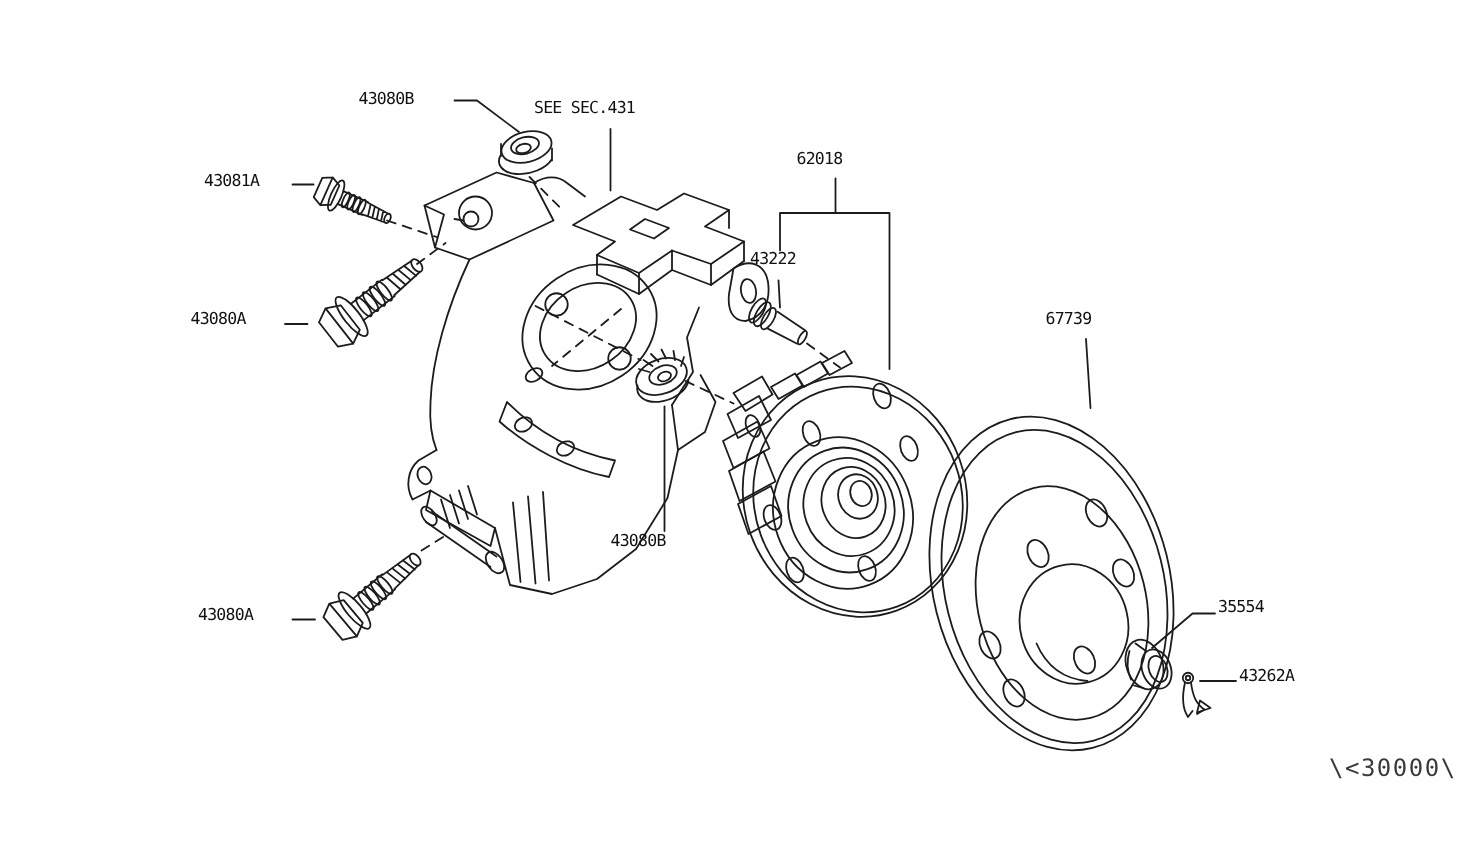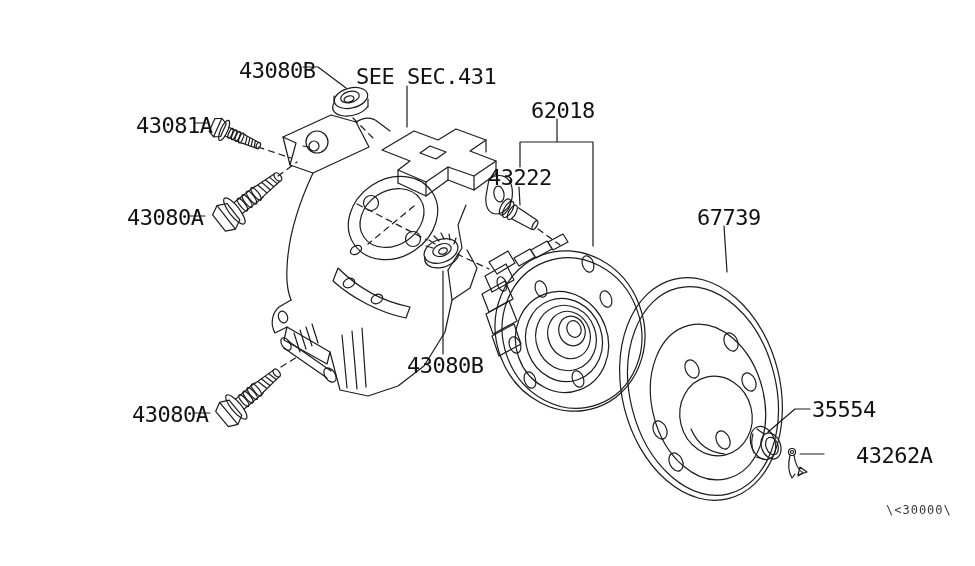--- a/index.html
+++ b/index.html
@@ -2,25 +2,25 @@
 <html><head>
 <meta charset="utf-8">
 <style>
   html,body{margin:0;padding:0;background:#fff;}
   .stage{
     position:relative;width:975px;height:566px;background:#ffffff;overflow:hidden;
     font-family:"DejaVu Sans Mono","Liberation Mono",monospace;
   }
   .stage svg{position:absolute;left:0;top:0;}
   .lbl{
-    position:absolute;font-size:22px;line-height:1;letter-spacing:-0.5px;
+    position:absolute;font-size:11px;line-height:1;letter-spacing:-0.5px;
     color:#111111;white-space:nowrap;
   }
   .wm{
-    position:absolute;font-size:12px;line-height:1;color:#3a3a3a;
+    position:absolute;font-size:16px;line-height:1;color:#3a3a3a;
     letter-spacing:1px;white-space:nowrap;
   }
   path,ellipse,circle,line{vector-effect:non-scaling-stroke;}
 </style>
 </head>
 <body>
 
 <div class="stage">
 
 <svg width="975" height="566" viewBox="0 0 975 566">
@@ -208,22 +208,22 @@
       <path d="M 800,467 L 807,472 L 798,475 Z"></path>
     </g>
 
   </g>
 </svg>
 
 <div class="lbl" style="left:239px;top:60px">43080B</div>
 <div class="lbl" style="left:356px;top:66px">SEE SEC.431</div>
 <div class="lbl" style="left:136px;top:115px">43081A</div>
 <div class="lbl" style="left:531px;top:100px">62018</div>
-<div class="lbl" style="left:488px;top:167px">43222</div>
+<div class="lbl" style="left:500px;top:167px">43222</div>
 <div class="lbl" style="left:127px;top:207px">43080A</div>
 <div class="lbl" style="left:697px;top:207px">67739</div>
 <div class="lbl" style="left:407px;top:355px">43080B</div>
 <div class="lbl" style="left:132px;top:404px">43080A</div>
 <div class="lbl" style="left:812px;top:399px">35554</div>
-<div class="lbl" style="left:856px;top:445px">43262A</div>
+<div class="lbl" style="left:826px;top:445px">43262A</div>
 <div class="wm" style="left:886px;top:504px">\&lt;30000\</div>
 
 </div>
 
 </body></html>

